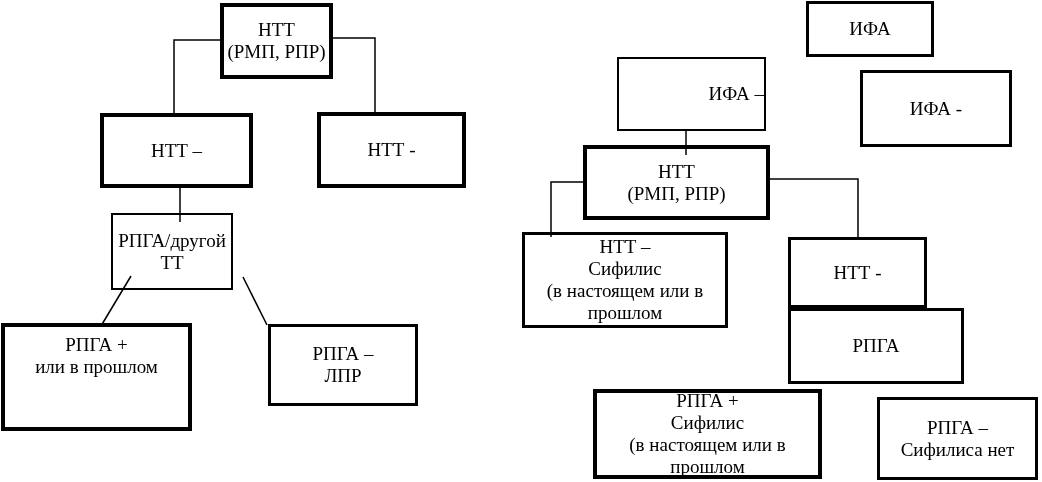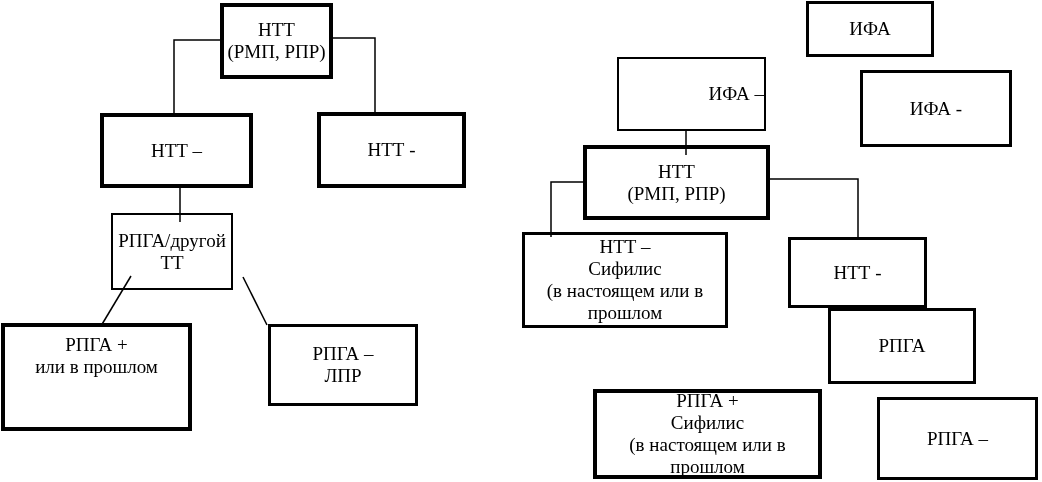--- a/index.html
+++ b/index.html
@@ -101,33 +101,34 @@
       <span class="ln">НТТ –</span>
       <span class="ln">Сифилис</span>
       <span class="ln">(в настоящем или в</span>
       <span class="ln">прошлом</span>
     </div>
 
     <div class="box" style="left:788px; top:237px; width:139px; height:71px;">
       <span class="ln">НТТ -</span>
     </div>
 
-    <div class="box" style="left:828px; top:308px; width:148px; height:76px;">
+    <div class="box" style="left:788px; top:308px; width:176px; height:76px;">
       <span class="ln">РПГА</span>
     </div>
 
     <div class="box b4" style="left:593px; top:389px; width:229px; height:90px;">
       <span class="ln">РПГА +</span>
       <span class="ln">Сифилис</span>
       <span class="ln">(в настоящем или в</span>
       <span class="ln">прошлом</span>
     </div>
 
     <div class="box" style="left:877px; top:397px; width:161px; height:83px;">
       <span class="ln">РПГА –</span>
+      <span class="ln">Сифилиса нет</span>
     </div>
 
   </div>
 
   <svg id="connectors" viewBox="0 0 1042 482" xmlns="http://www.w3.org/2000/svg">
 
     <polyline points="220,40 174,40 174,113"></polyline>
     <polyline points="333,38 375,38 375,112"></polyline>
     <line x1="180" y1="184" x2="180" y2="222"></line>
     <line x1="131" y1="276" x2="101" y2="326"></line>

